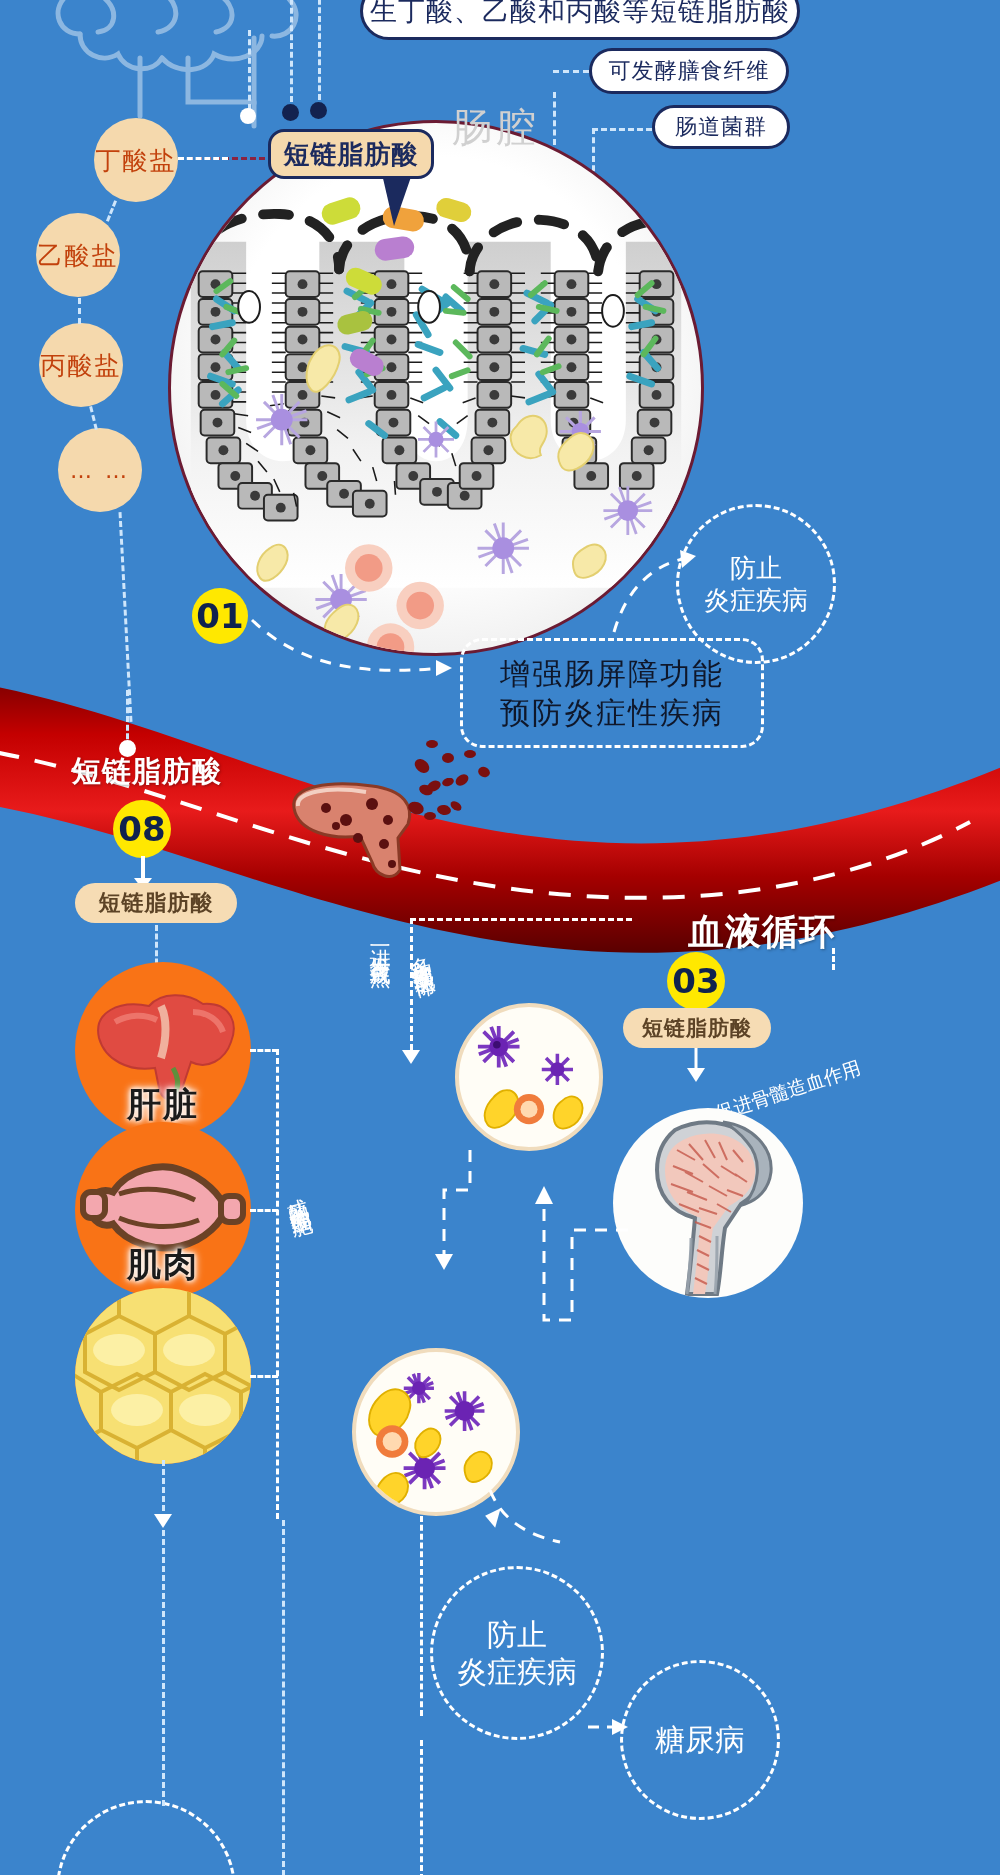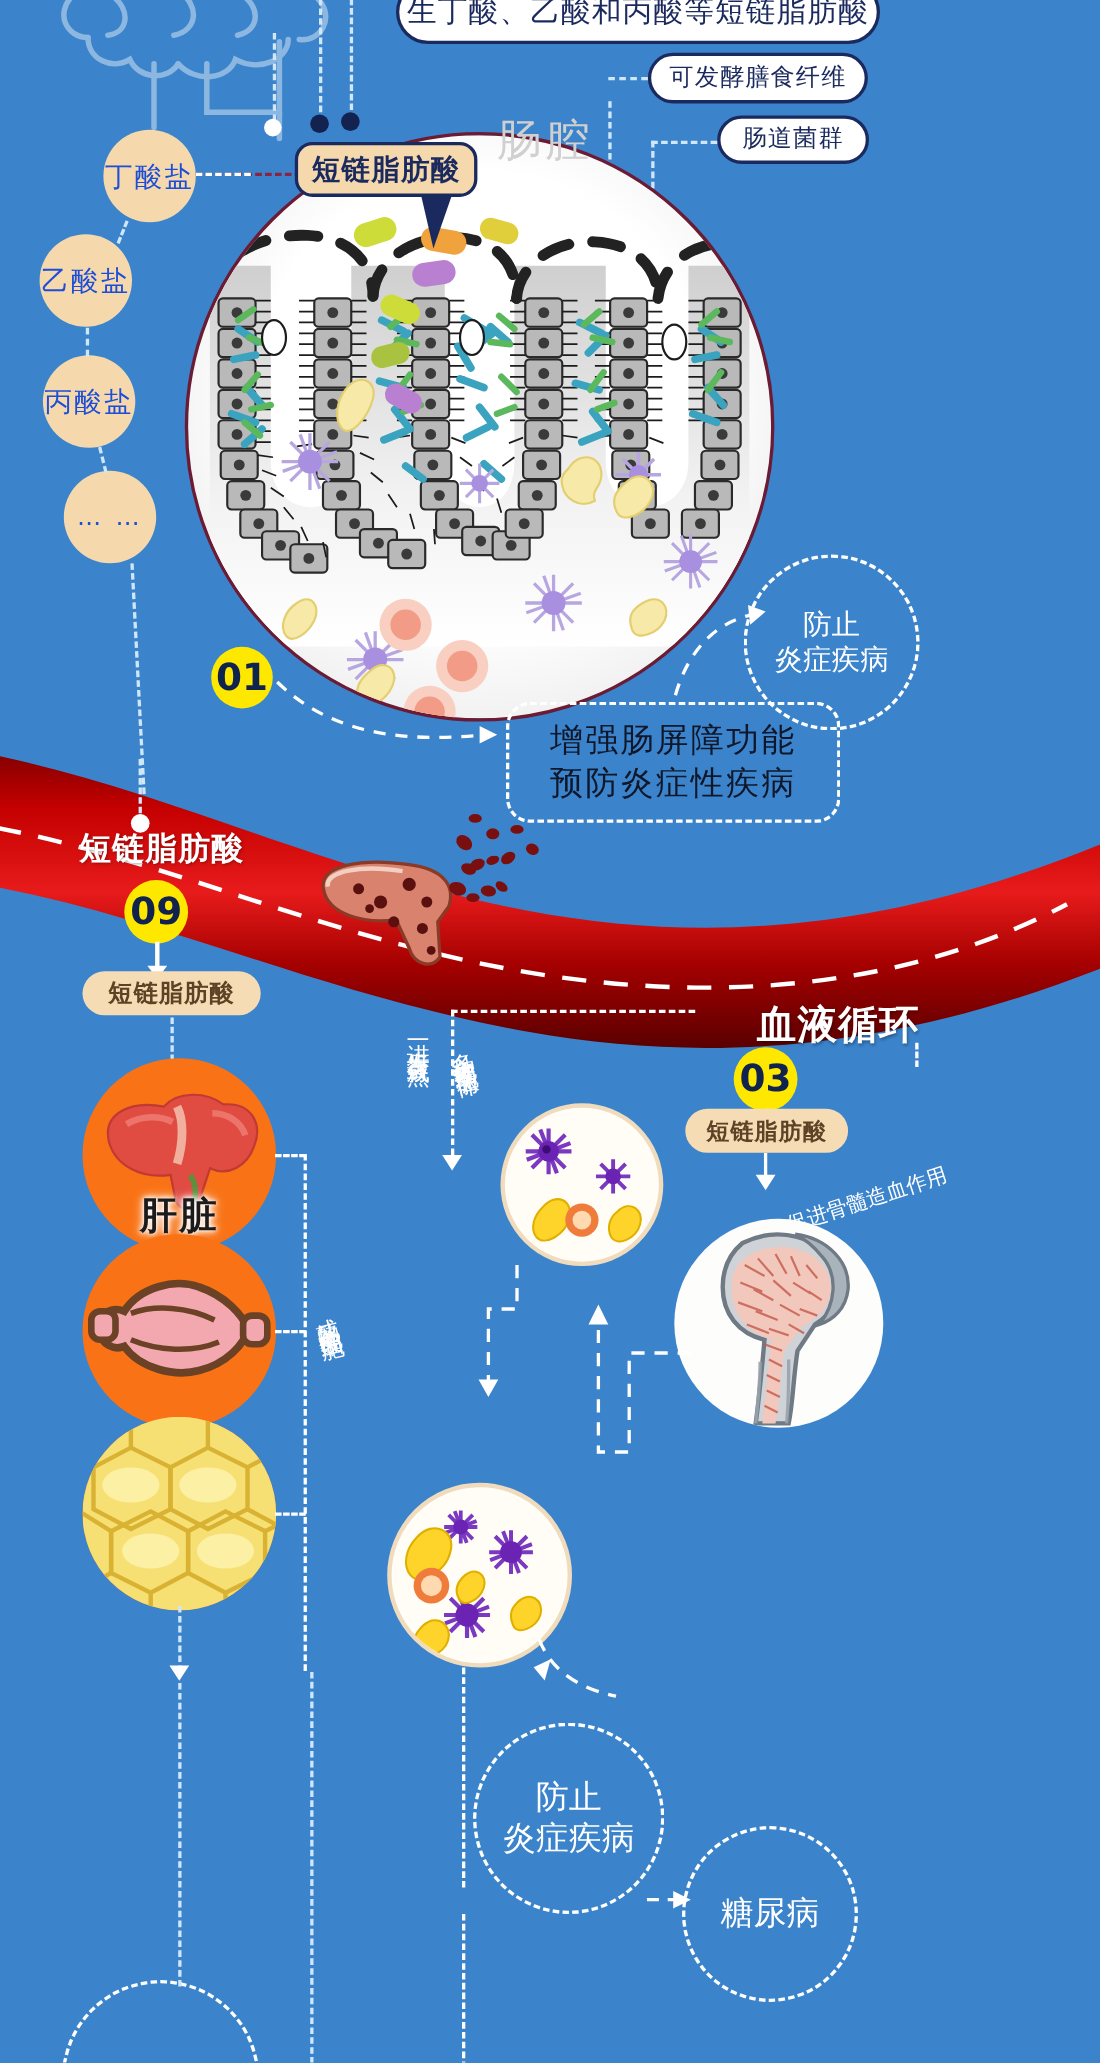--- a/index.html
+++ b/index.html
@@ -26,21 +26,21 @@
   .pill {
     background:#f5d9ad; color:#1b2a5e;
     border:3px solid #1b2a5e; border-radius:16px;
     display:flex; align-items:center; justify-content:center;
     font-weight:bold; letter-spacing:1px; text-align:center;
   }
   .pill.soft { border:none; box-shadow:none; color:#5c4326; background:#f6dcb4; border-radius:22px; }
 
   
   .tancircle {
-    background:#f5d9ad; color:#1d4ed8;
+    background:#f5d9ad; color:#c2410c;
     border-radius:50%;
     display:flex; align-items:center; justify-content:center;
     font-size:25px; font-weight:500; letter-spacing:2px;
   }
 
   
   .dashcircle {
     border:3px dashed #ffffff; border-radius:50%;
     display:flex; flex-direction:column; align-items:center; justify-content:center;
     color:#ffffff; line-height:1.25;
@@ -527,21 +527,21 @@
     </g>
   </svg>
 
   <div class="whitetext abs" style="left:72px; top:752px; font-size:29px;">
     <span>短链脂肪酸</span>
   </div>
   <div class="vdash abs" style="left:126px; top:690px; height:58px;"></div>
   <div class="dot abs" style="left:119px; top:740px; width:17px; height:17px;"></div>
 
   <div class="badge abs" style="left:113px; top:800px; width:58px; height:58px;">
-    <span>09</span>
+    <span>08</span>
   </div>
   <svg class="abs" style="left:130px; top:856px; width:26px; height:36px;" viewBox="0 0 26 36">
     <path d="M13 0 L13 24" stroke="#ffffff" stroke-width="4" fill="none"></path>
     <path d="M4 22 L13 34 L22 22 Z" fill="#ffffff"></path>
   </svg>
 
   <div class="pill soft abs" style="left:75px; top:883px; width:162px; height:40px; font-size:22px;">
     <span>短链脂肪酸</span>
   </div>
   <div class="vdash abs" style="left:155px; top:925px; height:48px;"></div>
@@ -562,20 +562,21 @@
 
   <div class="organ" style="left:75px; top:1122px; width:176px; height:176px;">
     <svg viewBox="0 0 176 176" style="width:100%;height:100%;">
       <path d="M14 82 C18 70 28 66 38 70 C52 48 84 40 106 48 C130 56 146 74 150 86
                C148 100 130 118 106 124 C84 130 52 122 38 102 C28 106 18 100 14 88 Z" fill="#f3a7ae" stroke="#6b4226" stroke-width="7"></path>
       <path d="M44 72 C66 64 96 66 120 78" fill="none" stroke="#6b4226" stroke-width="5"></path>
       <path d="M44 96 C68 106 100 108 124 98" fill="none" stroke="#6b4226" stroke-width="5"></path>
       <rect x="8" y="70" width="22" height="26" rx="8" fill="#f3a7ae" stroke="#6b4226" stroke-width="6"></rect>
       <rect x="146" y="74" width="22" height="26" rx="8" fill="#f3a7ae" stroke="#6b4226" stroke-width="6"></rect>
     </svg>
+    <div class="organ-label">肌肉</div>
   </div>
   <div class="vdash abs" style="left:162px; top:1294px; height:22px;"></div>
 
   <div class="organ" style="left:75px; top:1288px; width:176px; height:176px;">
     <svg viewBox="0 0 176 176" style="width:100%;height:100%;">
       <rect width="176" height="176" fill="#f7e073"></rect>
       <g fill="none" stroke="#d9b233" stroke-width="4">
         <path d="M10 46 L44 28 L80 46 L80 84 L44 102 L10 84 Z"></path>
         <path d="M80 46 L114 28 L150 46 L150 84 L114 102 L80 84 Z"></path>
         <path d="M150 46 L176 32 M150 84 L176 98"></path>

